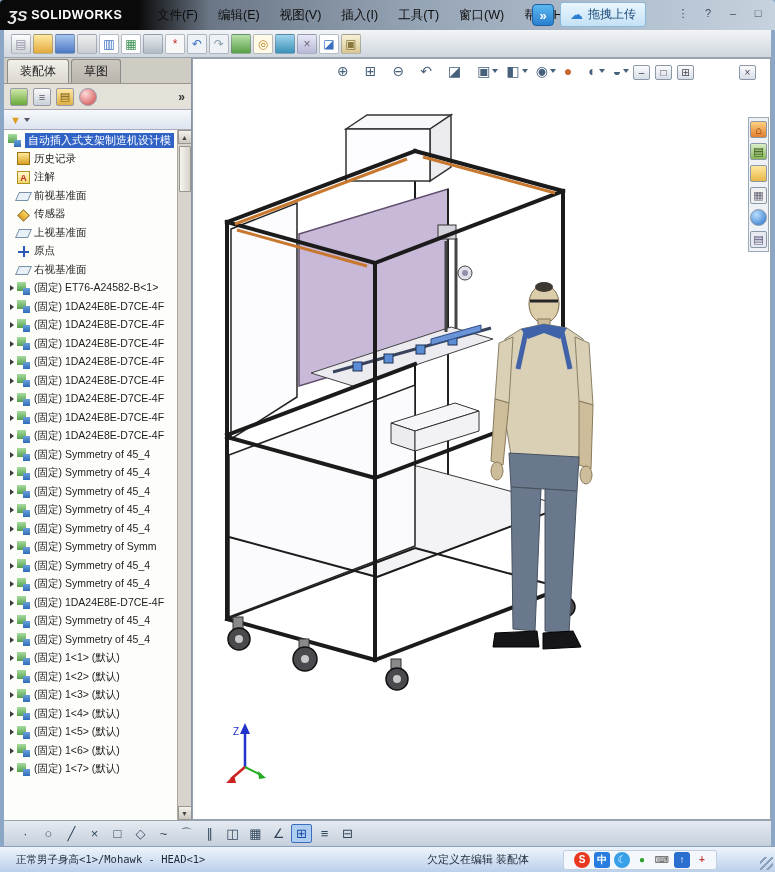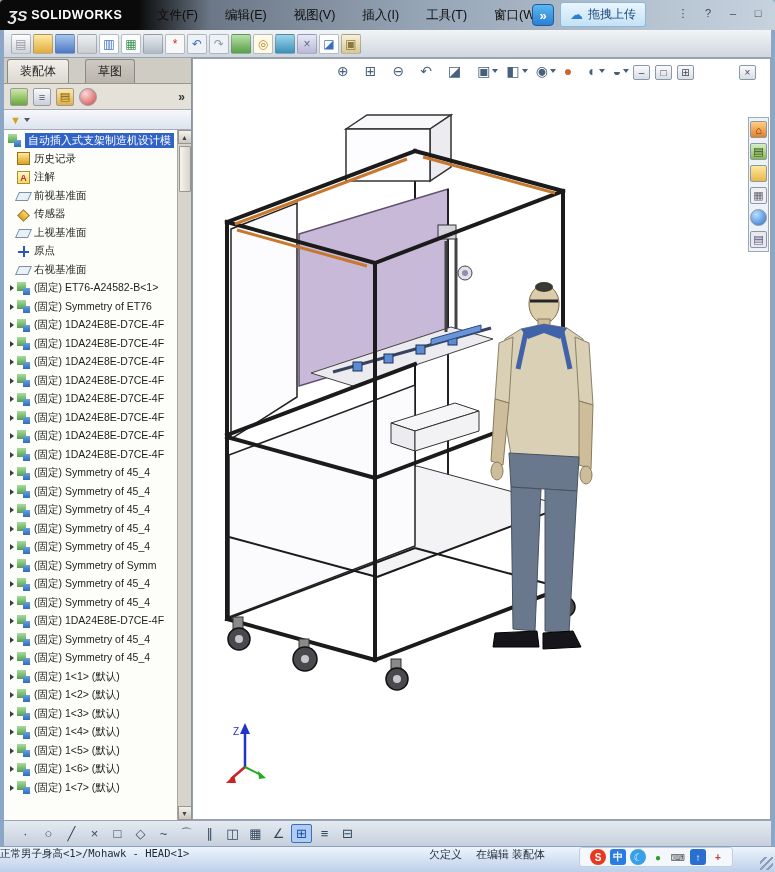--- a/index.html
+++ b/index.html
@@ -7,21 +7,21 @@
   body{font-family:"Liberation Sans","DejaVu Sans",sans-serif;background:#8ca6c6}
   .app{position:relative;width:775px;height:671px;background:#8ca6c6}
 
   
   .titlebar{position:absolute;left:0;top:0;width:775px;height:30px;
     background:linear-gradient(90deg,#0a0a0a 0,#0a0a0a 138px,#6b7786 210px,#96a5b6 420px,#c6d2de 100%);
     border-radius:4px 4px 0 0;display:flex;align-items:center}
   .logo{width:140px;height:30px;display:flex;align-items:center;padding-left:8px;color:#fff;flex:none}
   .logo-mark{font-style:italic;font-weight:bold;font-size:15px;margin-right:4px;color:#e8e8e8}
   .logo-text{font-weight:bold;font-size:12.5px;letter-spacing:.5px}
-  .menus{display:flex;align-items:center;gap:9px;margin-left:8px}
+  .menus{display:flex;align-items:center;gap:2px;margin-left:8px}
   .menu-item{padding:3px 9px;font-size:12.5px;color:#0d0d0d}
   .share-btn{position:absolute;left:532px;top:4px;width:22px;height:22px;border-radius:4px;
     background:linear-gradient(#5bb8f0,#2a7fd0);color:#fff;font-size:13px;font-weight:bold;
     display:flex;align-items:center;justify-content:center;border:1px solid #1a5fa0}
   .upload-pill{position:absolute;left:560px;top:2px;height:25px;padding:0 9px;display:flex;align-items:center;gap:5px;
     background:linear-gradient(#eaf6fe,#c4e1f5);border:1px solid #8ab8dc;border-radius:3px;
     font-size:12px;color:#1a4a7a}
   .upload-cloud{color:#2a7fd0;font-size:13px}
   .win-icons{position:absolute;right:10px;top:7px;display:flex;gap:11px}
   .win-icons span{font-size:11px;color:#3e4a58;width:14px;text-align:center}
@@ -31,21 +31,21 @@
     background:linear-gradient(#f2f4f6,#cfd6de);border-bottom:1px solid #9aa4b0;
     display:flex;align-items:center;padding-left:6px}
   .tb-icon{width:20px;height:20px;border:1px solid rgba(110,122,136,.5);border-radius:2px;
     display:inline-flex;align-items:center;justify-content:center;font-size:12px;margin:0 1px;color:#556;background:#e8ebee}
 
   
   .leftpanel{position:absolute;left:4px;top:58px;width:188px;height:762px;background:#d6d2ca;
     border-right:1px solid #8a95a2;display:flex;flex-direction:column}
   .tabs{height:26px;display:flex;align-items:flex-end;padding-left:3px;background:#cfccc4;border-bottom:1px solid #9a968e}
   .tab{padding:3px 12px 3px;border:1px solid #8a8a88;border-bottom:none;border-radius:3px 3px 0 0;
-    background:linear-gradient(#cdc9c1,#b9b5ad);font-size:12px;color:#222;margin-right:16px}
+    background:linear-gradient(#cdc9c1,#b9b5ad);font-size:12px;color:#222;margin-right:2px}
   .tab.active{background:linear-gradient(#f2f0ea,#dcd8d0)}
   .panel-icons{height:26px;display:flex;align-items:center;gap:5px;padding:0 6px;background:#e4e1d9;border-bottom:1px solid #aab}
   .ph-icon{width:18px;height:18px;border:1px solid #99a;border-radius:2px;font-size:11px;color:#556;
     display:inline-flex;align-items:center;justify-content:center}
   .ph-icon.round{border-radius:50%}
   .overflow{margin-left:auto;font-size:12px;color:#333;font-weight:bold}
   .filter-row{height:20px;display:flex;align-items:center;gap:3px;padding:0 6px;
     background:linear-gradient(#f6f8fb,#dde4ee);border-bottom:1px solid #aab}
   .filter-glyph{color:#d8a020;font-size:11px}
   .filter-caret{width:0;height:0;border-left:3px solid transparent;border-right:3px solid transparent;border-top:4px solid #556}
@@ -90,24 +90,24 @@
   .bottombar{position:absolute;left:4px;top:820px;width:767px;height:26px;
     background:linear-gradient(#e4eaf1,#c6d0dc);border-top:1px solid #98a4b2;
     display:flex;align-items:center;padding-left:10px}
   .sk-icon{width:21px;height:19px;display:inline-flex;align-items:center;justify-content:center;
     color:#33475c;font-size:13px;border:1px solid transparent;border-radius:2px;margin:0 1px}
   .sk-icon.active{background:#aecdf0;border-color:#3a6fc0;color:#1a4faa}
 
   
   .statusbar{position:absolute;left:0;top:846px;width:775px;height:26px;
     background:linear-gradient(#eef4fc,#bcd0ea);border-top:1px solid #8aa0bc;
-    display:flex;align-items:flex-start;padding:0 0;font-size:11px;color:#1a2a3a}
+    display:flex;align-items:center;padding:0 16px;font-size:11px;color:#1a2a3a}
   .sb-sel{font-family:"DejaVu Sans Mono","DejaVu Sans",sans-serif;font-size:10.5px}
   .sb-spacer{flex:1}
-  .sb-state{margin-right:14px}
+  .sb-state{}
   .sb-mode{margin-right:34px}
   .tray{display:flex;align-items:center;background:#f4f8fc;border:1px solid #c0d0e0;border-radius:3px;
     padding:1px 6px;margin-right:42px}
   .tray-icon{width:16px;height:16px;display:inline-flex;align-items:center;justify-content:center;
     font-size:10px;font-weight:bold;border-radius:3px;margin-left:4px;color:#556}
   .tray-icon.round{border-radius:50%}
   .grip{position:absolute;right:2px;bottom:2px;width:13px;height:13px;
     background:repeating-linear-gradient(135deg,transparent 0 3px,#8aa0bc 3px 5px)}
 </style>
 </head>
@@ -234,25 +234,20 @@
               <span class="tlabel">右视基准面</span>
             </div>
 
 
             <div class="tree-row">
               <span class="tree-arrow"></span>
               <span class="ticon icon-asm"></span>
               <span class="tlabel">(固定) ET76-A24582-B&lt;1&gt;</span>
             </div>
 
-            <div class="tree-row">
-              <span class="tree-arrow"></span>
-              <span class="ticon icon-asm"></span>
-              <span class="tlabel">(固定) Symmetry of ET76</span>
-            </div>
 
             <div class="tree-row">
               <span class="tree-arrow"></span>
               <span class="ticon icon-asm"></span>
               <span class="tlabel">(固定) 1DA24E8E-D7CE-4F</span>
             </div>
 
             <div class="tree-row">
               <span class="tree-arrow"></span>
               <span class="ticon icon-asm"></span>

